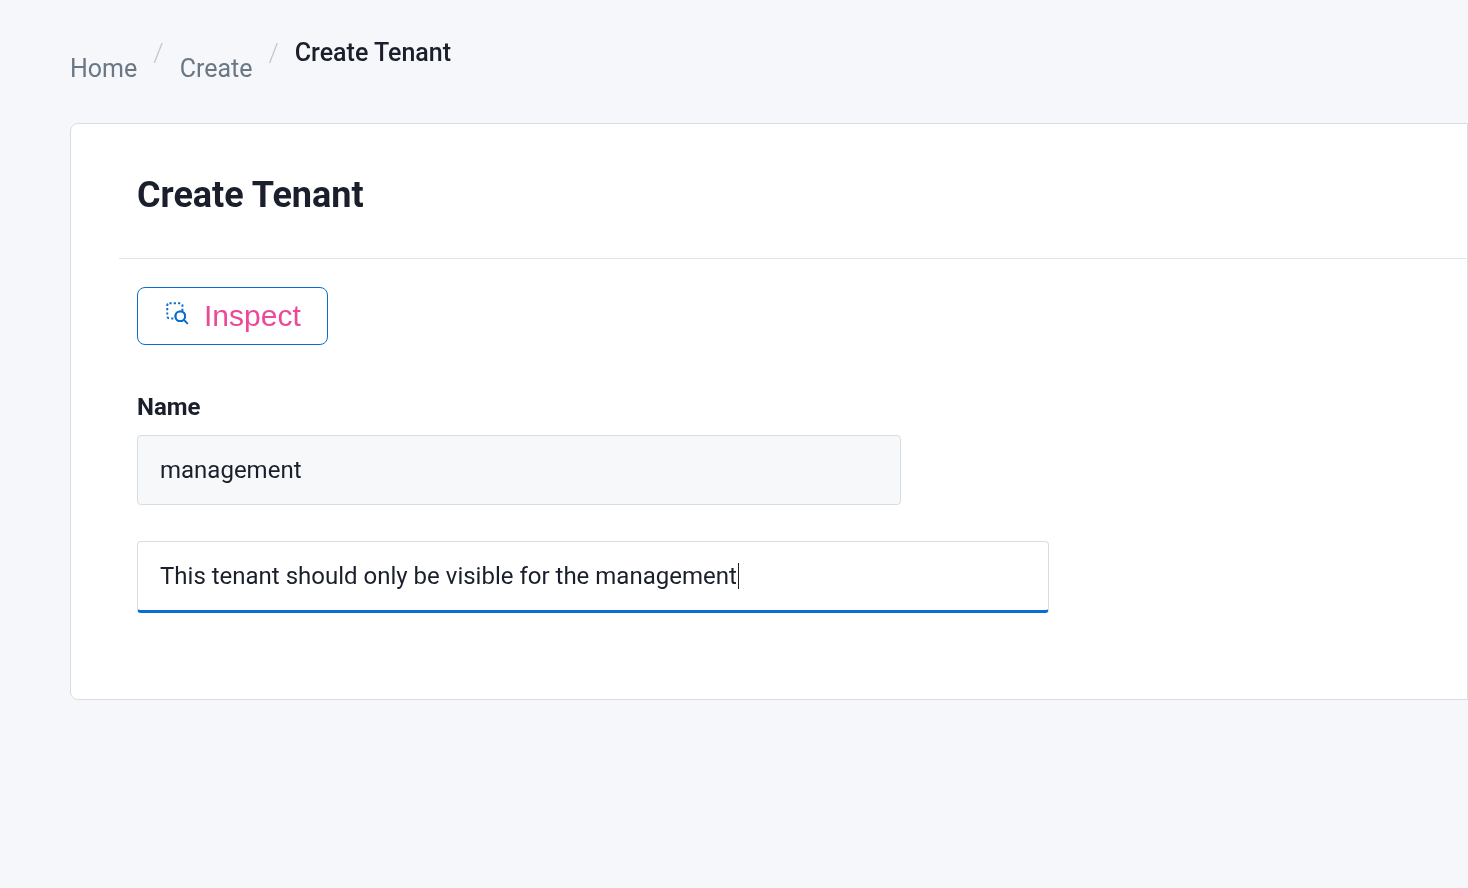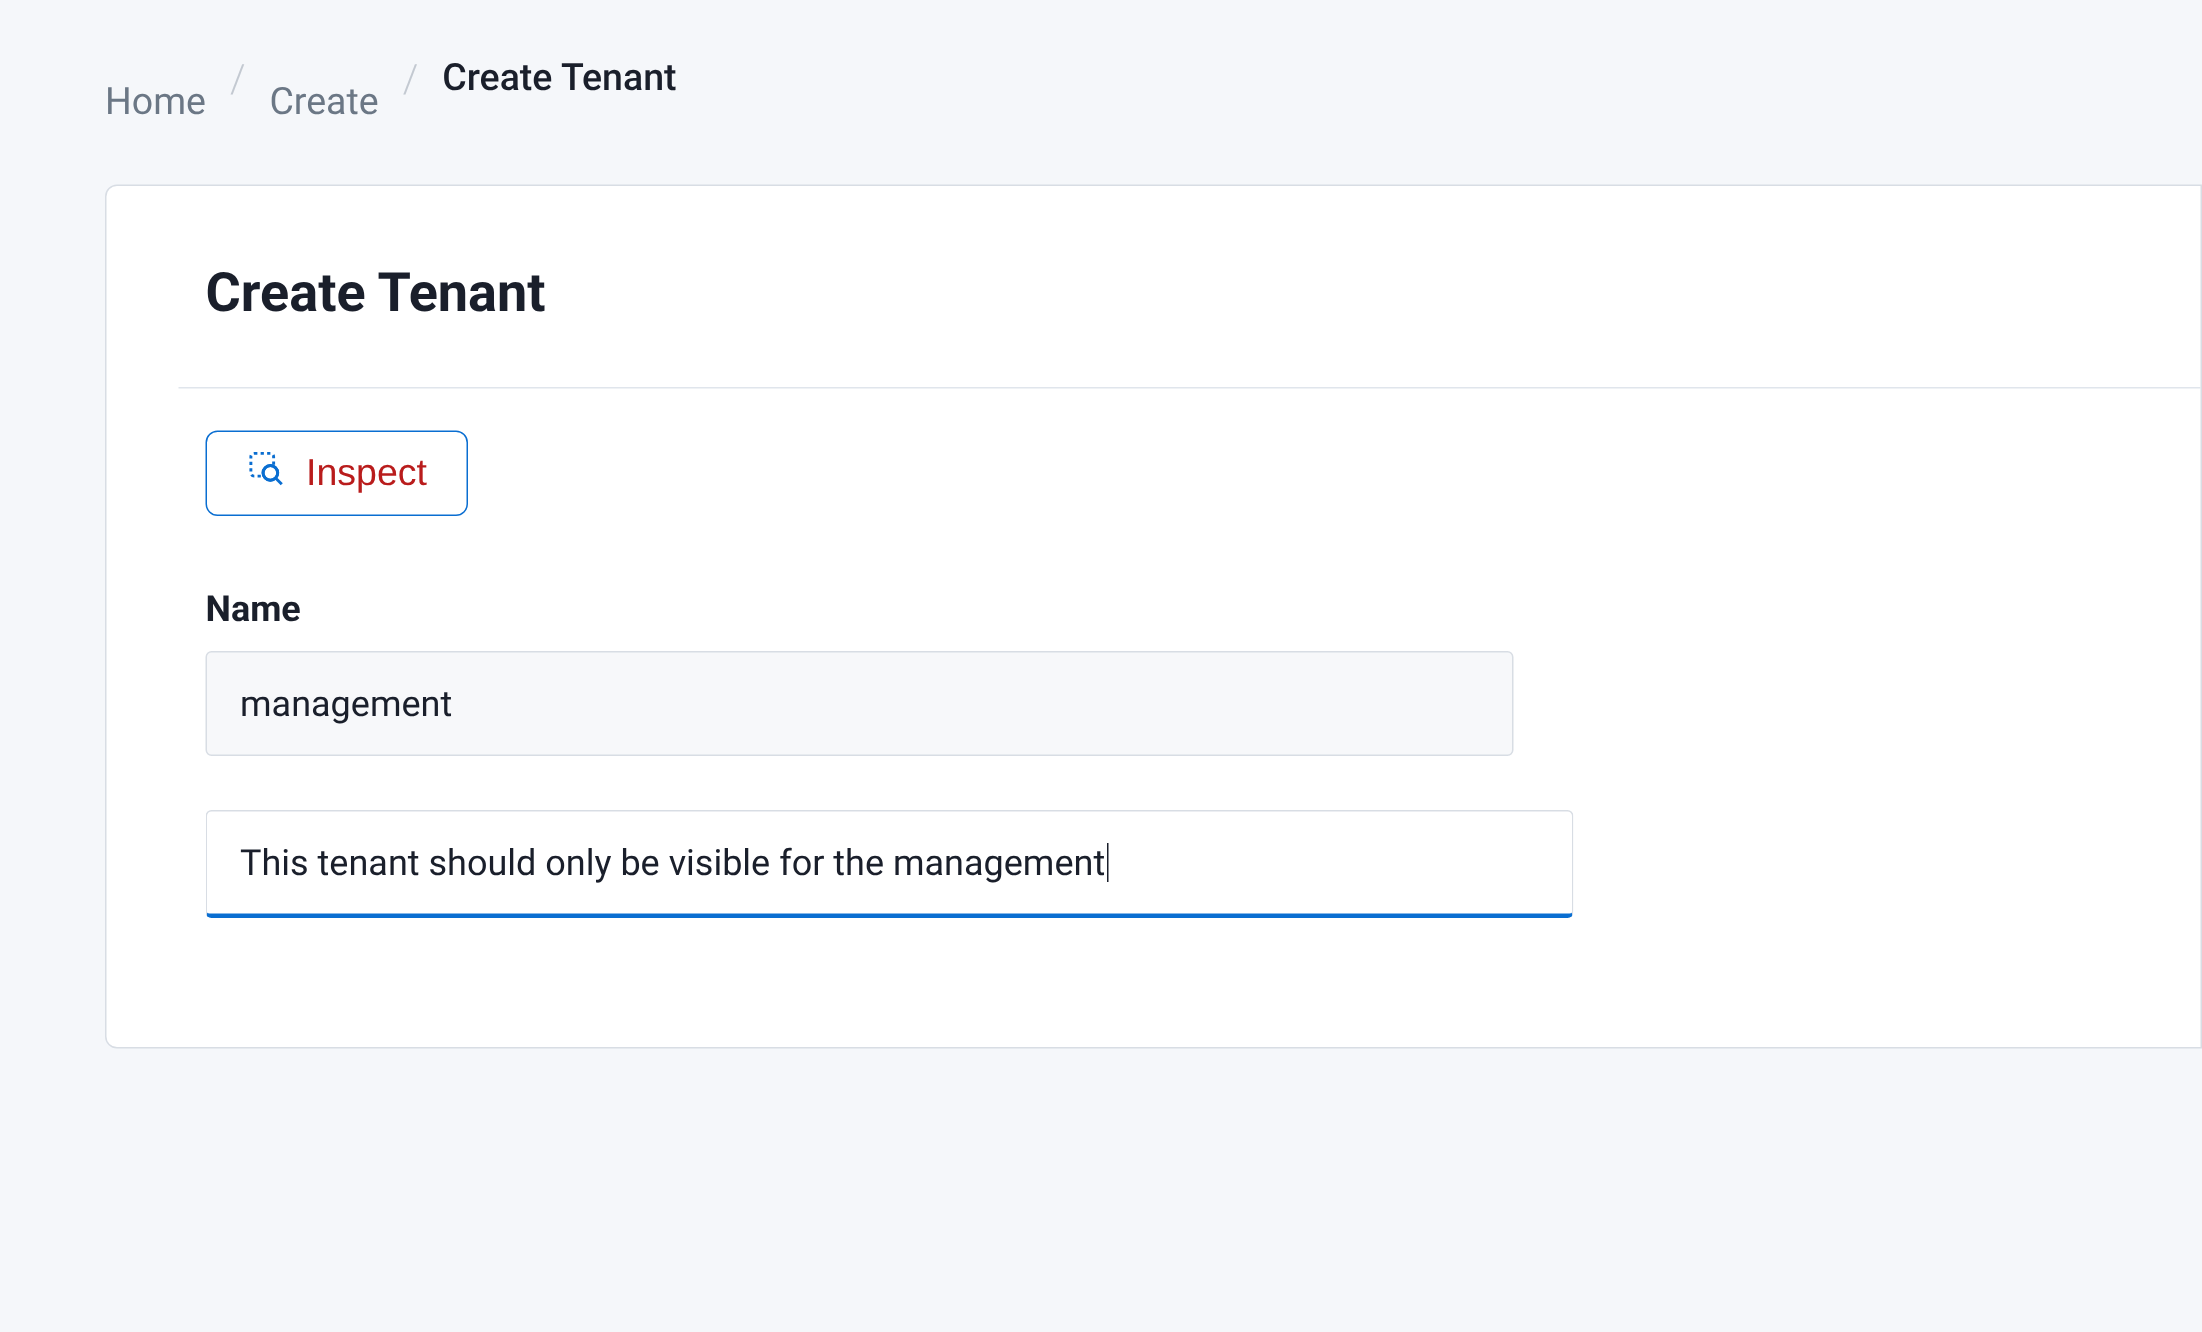--- a/index.html
+++ b/index.html
@@ -58,42 +58,42 @@
       margin-bottom: 28px;
     }
     .inspect-btn {
       display: inline-flex;
       align-items: center;
       gap: 14px;
       padding: 11px 26px;
       border: 1.5px solid #0a6ed1;
       border-radius: 8px;
       background: #ffffff;
-      color: #b91c1c;
-      font-size: 25px;
+      color: #ec4899;
+      font-size: 30px;
       font-weight: 400;
       cursor: pointer;
       margin-bottom: 48px;
     }
     .inspect-btn svg {
       width: 26px;
       height: 26px;
     }
     .form-group {
       margin-bottom: 36px;
     }
     .form-label {
       display: block;
       font-size: 24px;
       font-weight: 700;
       color: #1a1f2b;
       margin-bottom: 14px;
     }
     .form-input {
-      width: 872px;
+      width: 764px;
       padding: 20px 22px;
       font-size: 24px;
       font-family: inherit;
       color: #1a1f2b;
       background: #f7f8fa;
       border: 1px solid #d8dde4;
       border-radius: 4px;
       outline: none;
     }
     .caret {

